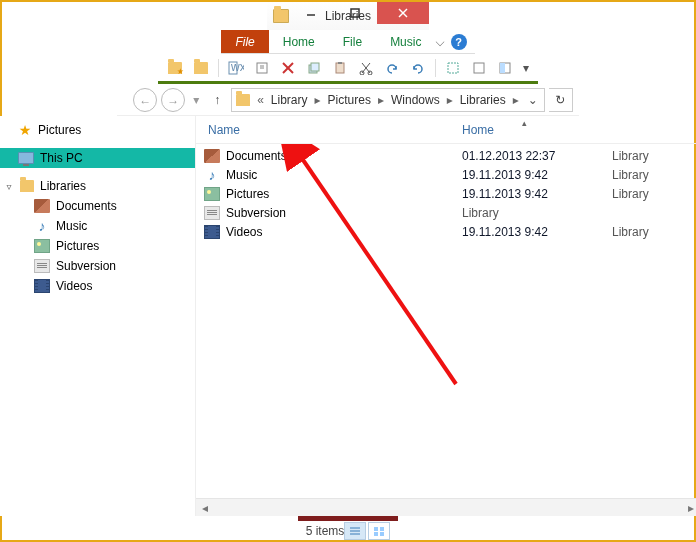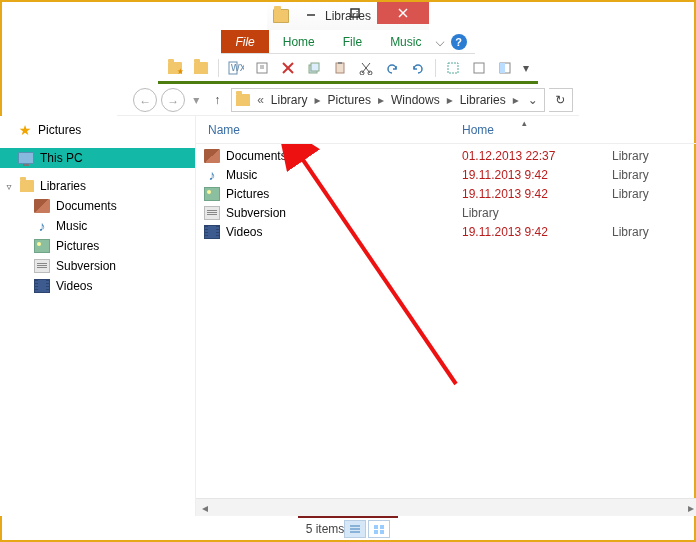--- a/index.html
+++ b/index.html
@@ -69,21 +69,21 @@
 .filelist { flex: 1; display: flex; flex-direction: column; }
 .colheaders { height: 28px; display: flex; align-items: center; border-bottom: 1px solid #eee; position: relative; }
 .col { padding-left: 12px; color: #3a6ea5; }
 .col.name { width: 254px; }
 .col.date { width: 150px; }
 .col.type { width: 100px; }
 .sort-ind { position: absolute; left: 326px; top: 2px; font-size: 9px; color: #666; }
 .rows { flex: 1; overflow: auto; padding-top: 2px; position: relative; }
 .row { display: flex; align-items: center; height: 19px; }
 .row .rname { width: 254px; padding-left: 8px; display: flex; align-items: center; gap: 6px; }
-.row .rdate { width: 150px; padding-left: 12px; color: #b91c1c; }
+.row .rdate { width: 150px; padding-left: 12px; color: #0f172a; }
 .row .rtype { width: 100px; padding-left: 12px; color: #555; }
 .file-ic { width: 16px; height: 14px; flex-shrink: 0; }
 .ic-doc { background: linear-gradient(135deg,#a65b3c 50%,#c77b5c 50%); border-radius: 1px; }
 .ic-music { display: flex; align-items: center; justify-content: center; color: #3a7db8; font-size: 14px; }
 .ic-pic { background: #8bbfa0; border: 1px solid #70a487; position: relative; }
 .ic-pic::after { content: ""; position: absolute; top: 2px; left: 2px; width: 4px; height: 4px; background: #fff799; border-radius: 50%; }
 .ic-sub { background: #e8e8e8; border: 1px solid #bbb; position: relative; }
 .ic-sub::after { content: ""; position: absolute; top: 3px; left: 2px; right: 2px; height: 1px; background: #888; box-shadow: 0 2px 0 #888, 0 4px 0 #888; }
 .ic-vid { background: #3d5b8f; border: 1px solid #2b4570; position: relative; }
 .ic-vid::before { content: ""; position: absolute; top: 0; left: 0; width: 3px; height: 100%; background: repeating-linear-gradient(#2b4570 0 1px, #3d5b8f 1px 3px); }
@@ -91,21 +91,21 @@
 
 
 .arrow-svg { position: absolute; top: 0; left: 0; pointer-events: none; }
 
 
 .hscroll { height: 18px; background: #f3f3f3; border-top: 1px solid #e5e5e5; display: flex; align-items: center; }
 .hscroll .arrow { width: 18px; height: 16px; display: flex; align-items: center; justify-content: center; color: #777; }
 .hscroll .track { flex: 1; }
 
 
-.statusbar { height: 24px; border-top: 2px solid #7f1d1d; display: flex; align-items: center; padding: 0 8px; }
+.statusbar { height: 24px; border-top: 5px solid #7f1d1d; display: flex; align-items: center; padding: 0 8px; }
 .statusbar .txt { color: #444; }
 .viewbtns { margin-left: auto; display: flex; gap: 2px; }
 .vbtn { width: 22px; height: 18px; border: 1px solid #b6cde3; display: flex; align-items: center; justify-content: center; }
 .vbtn.active { background: #d6e8f7; }
 </style>
 </head>
 <body>
 
 <div class="window">
 

